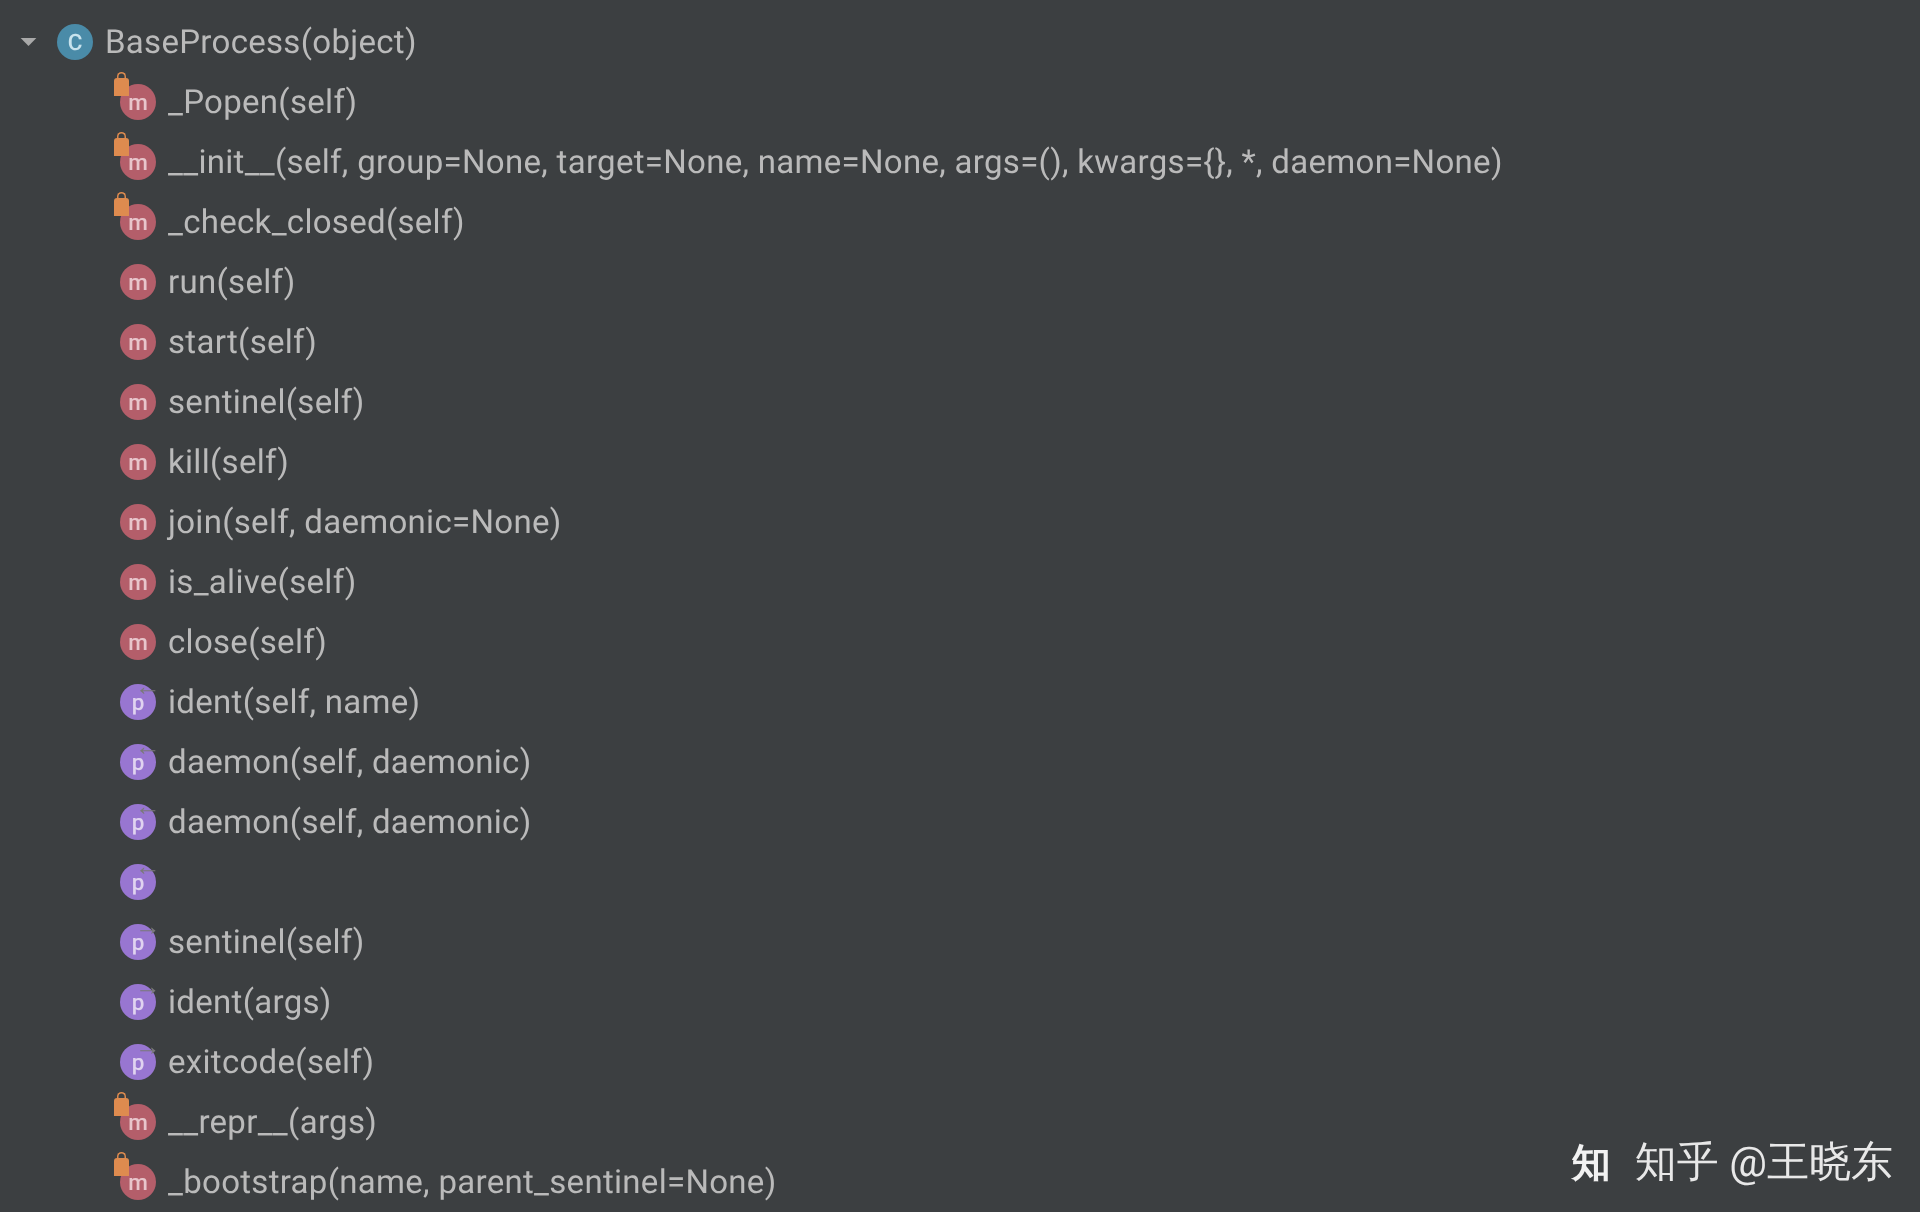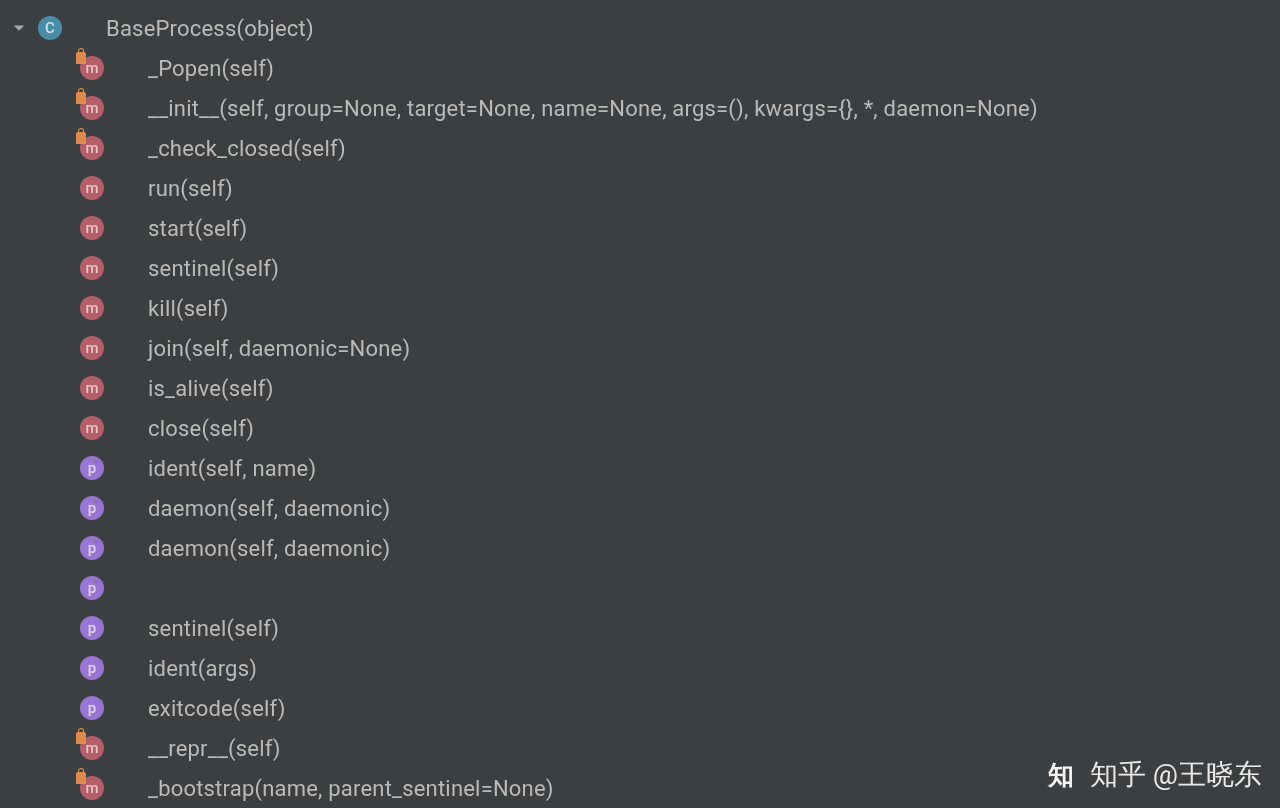--- a/index.html
+++ b/index.html
@@ -95,21 +95,20 @@
       position: absolute;
       top: -6px;
       right: -3px;
       font-size: 17px;
       color: #7a7a7a;
       line-height: 1;
     }
     .label {
       color: #bababa;
       letter-spacing: 0.2px;
-      margin-left: 36px;
     }
     .watermark {
       position: absolute;
       bottom: 14px;
       right: 18px;
       display: flex;
       align-items: center;
       color: #e8e8e8;
       font-size: 28px;
       gap: 10px;
@@ -204,21 +203,21 @@
       <div class="tree-row member-row">
         <span class="icon icon-property">p<span class="arrow-badge">→</span></span>
         <span class="label">ident(args)</span>
       </div>
       <div class="tree-row member-row">
         <span class="icon icon-property">p<span class="arrow-badge">→</span></span>
         <span class="label">exitcode(self)</span>
       </div>
       <div class="tree-row member-row">
         <span class="icon icon-method">m<span class="lock-badge"></span></span>
-        <span class="label">__repr__(self)</span>
+        <span class="label">__repr__(args)</span>
       </div>
       <div class="tree-row member-row">
         <span class="icon icon-method">m<span class="lock-badge"></span></span>
         <span class="label">_bootstrap(name, parent_sentinel=None)</span>
       </div>
     </div>
 
 </div>
 
 <div class="watermark">

